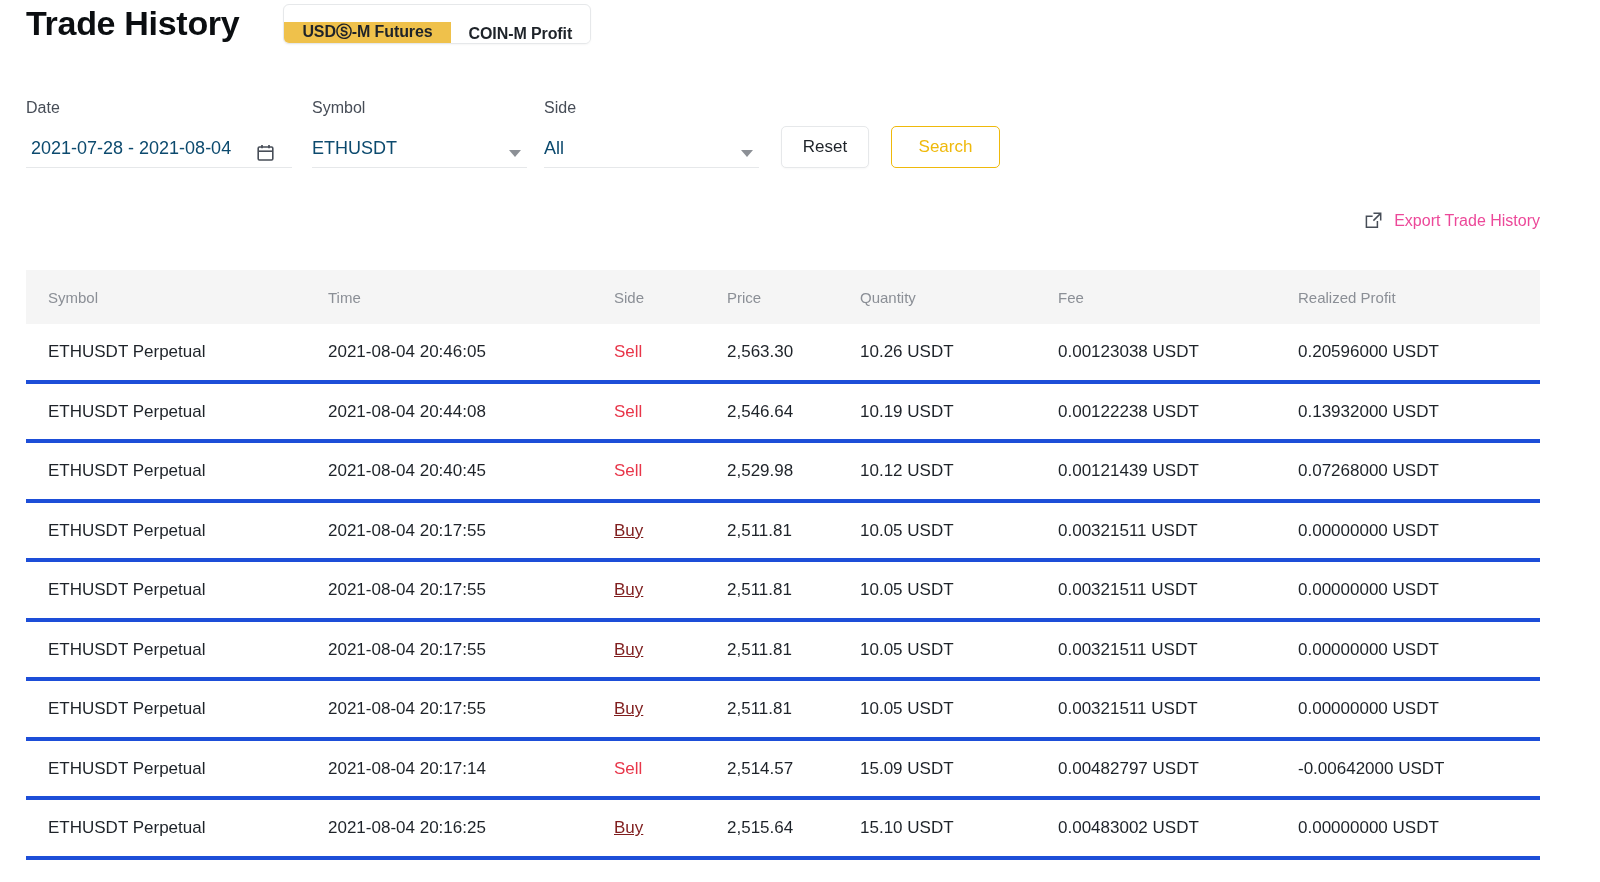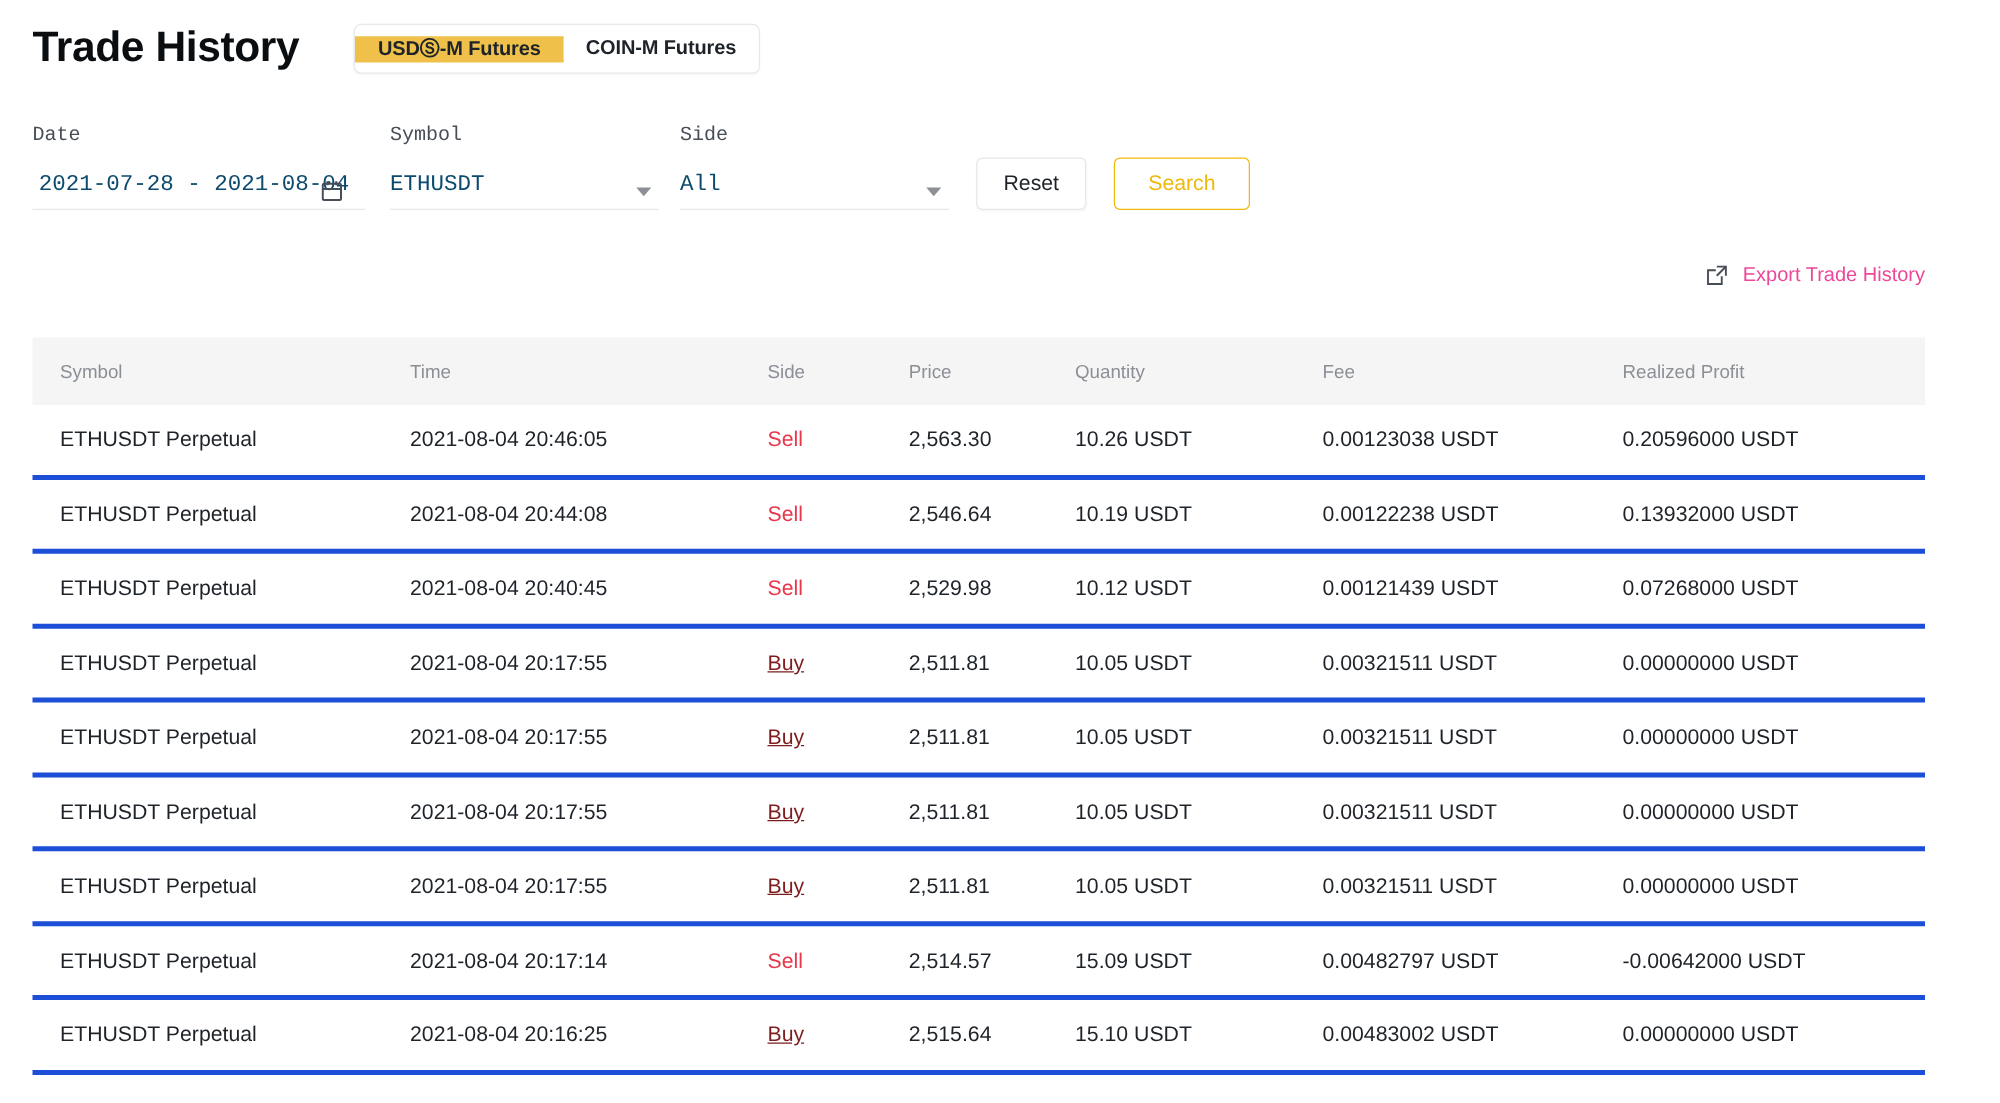--- a/index.html
+++ b/index.html
@@ -18,37 +18,37 @@
     position: relative;
     width: 1600px;
     height: 882px;
     background: #ffffff;
   }
 
   
   .header-row {
     position: absolute;
     left: 26px;
-    top: 19px;
+    top: 4px;
     display: flex;
     align-items: center;
     gap: 44px;
   }
 
   .page-title {
     font-size: 34px;
     font-weight: bold;
     letter-spacing: -0.3px;
     color: #0b0e11;
     line-height: 1.1;
   }
 
   .tab-group {
     display: flex;
-    align-items: center;
+    align-items: flex-end;
     border: 1px solid #e6e8ea;
     border-radius: 6px;
     overflow: hidden;
     background: #ffffff;
     height: 40px;
     box-shadow: 0 1px 2px rgba(0,0,0,0.04);
   }
 
   .tab {
     display: flex;
@@ -76,21 +76,20 @@
     top: 100px;
     display: flex;
     align-items: flex-end;
     gap: 0;
   }
 
   .field {
     display: flex;
     flex-direction: column;
     justify-content: flex-end;
-    font-family: Liberation Mono, monospace;
   }
 
   .field-label {
     font-size: 16px;
     color: #474d57;
     margin-bottom: 16px;
     line-height: 1;
   }
 
   .field-control {
@@ -233,21 +232,21 @@
 </style>
 </head>
 <body>
 
 <div class="page">
 
   <div class="header-row">
     <div class="page-title">Trade History</div>
     <div class="tab-group">
       <div class="tab active">USDⓈ-M Futures</div>
-      <div class="tab">COIN-M Futures</div>
+      <div class="tab">COIN-M Profit</div>
     </div>
   </div>
 
   <div class="filters">
 
     <div class="field field-date">
       <div class="field-label">Date</div>
       <div class="field-control">
         <span class="field-value">2021-07-28 - 2021-08-04</span>
         <svg class="cal-icon" viewBox="0 0 17 17">

